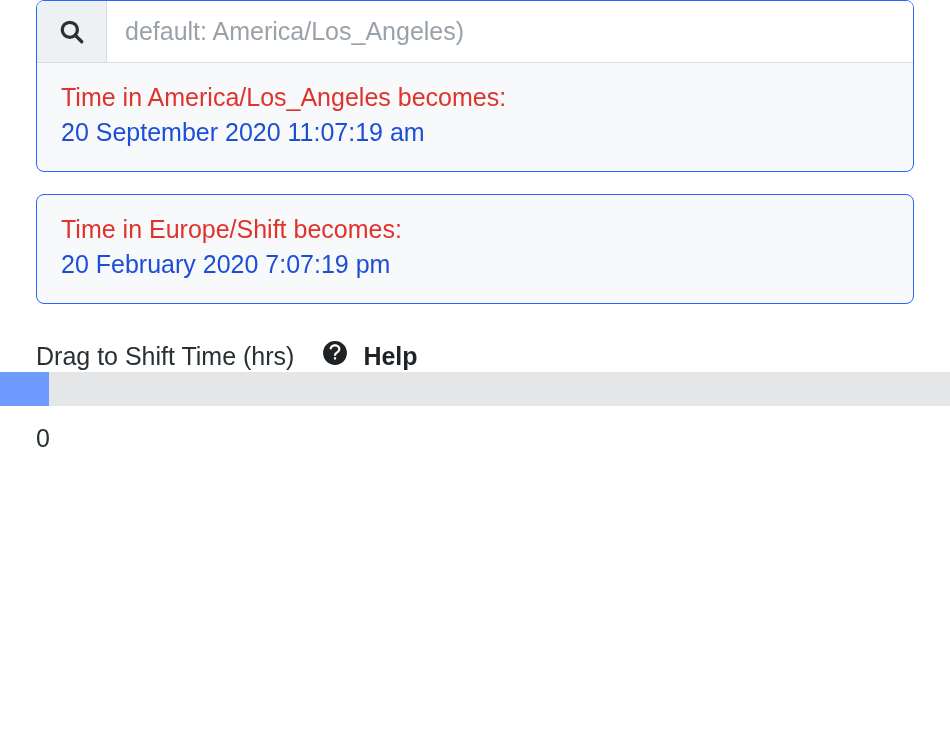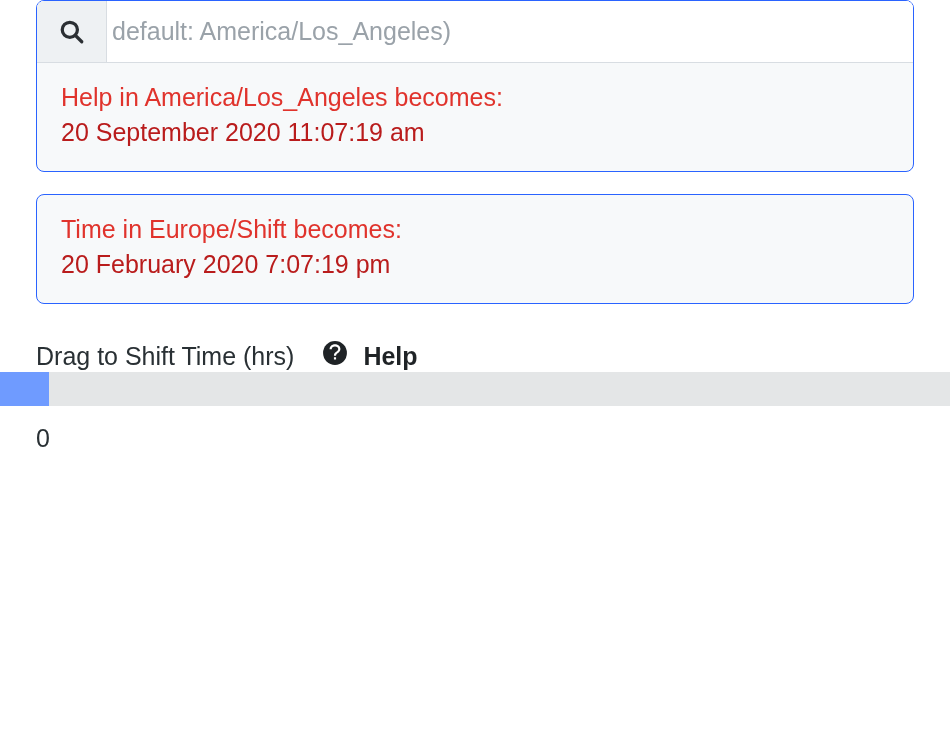--- a/index.html
+++ b/index.html
@@ -35,36 +35,36 @@
     }
     .search-addon svg {
       width: 26px;
       height: 26px;
     }
     .search-input {
       flex: 1;
       border: none;
       outline: none;
       font-size: 25px;
-      padding: 16px 5px;
+      padding: 16px 18px;
       color: #293034;
       background: #fff;
       font-family: inherit;
     }
     .search-input::placeholder { color: #9aa2a9; }
     .result {
       padding: 20px 24px 24px;
     }
     .result-title {
       color: #e0332c;
       font-size: 25px;
       margin-bottom: 6px;
     }
     .result-value {
-      color: #b91c1c;
+      color: #1d4ed8;
       font-size: 25px;
     }
     .shift-row {
       display: flex;
       align-items: center;
       margin-top: 36px;
       gap: 28px;
     }
     .shift-label {
       color: #293034;
@@ -107,21 +107,21 @@
     <div class="search-row">
       <div class="search-addon">
         <svg viewBox="0 0 24 24" fill="none" stroke="#2b2f33" stroke-width="3" stroke-linecap="round">
           <circle cx="10" cy="10" r="7"></circle>
           <line x1="21" y1="21" x2="15" y2="15"></line>
         </svg>
       </div>
       <input class="search-input" type="text" placeholder="default: America/Los_Angeles)" style="">
     </div>
     <div class="result">
-      <div class="result-title">Help in America/Los_Angeles becomes:</div>
+      <div class="result-title">Time in America/Los_Angeles becomes:</div>
       <div class="result-value">20 September 2020 11:07:19 am</div>
     </div>
   </div>
 
   <div class="card">
     <div class="result">
       <div class="result-title">Time in Europe/Shift becomes:</div>
       <div class="result-value">20 February 2020 7:07:19 pm</div>
     </div>
   </div>

